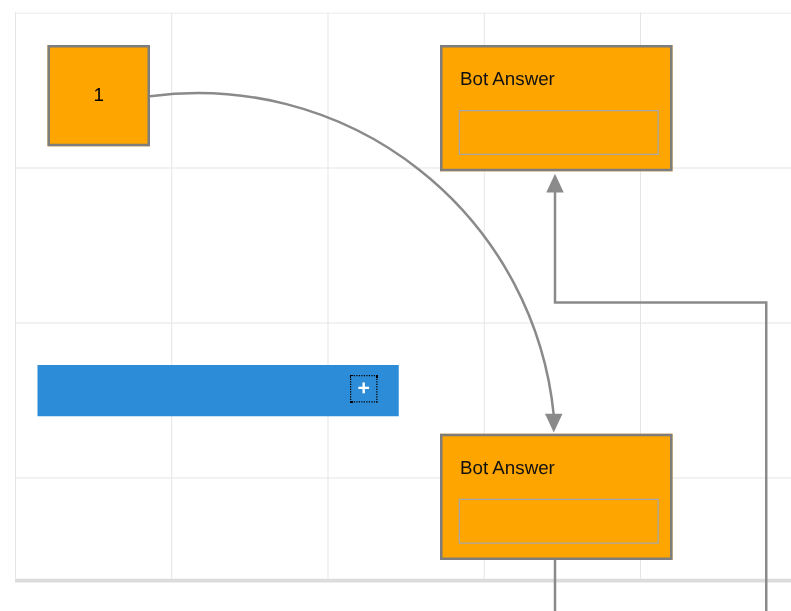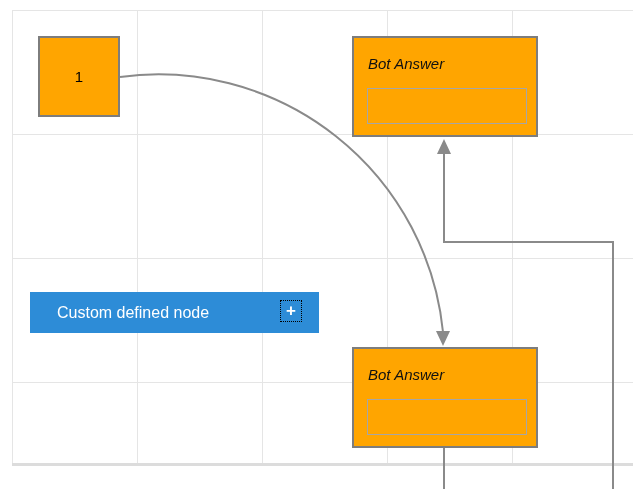--- a/index.html
+++ b/index.html
@@ -24,21 +24,21 @@
   
   .node{position:absolute;box-sizing:border-box;}
   .square{
     left:38px;top:36px;width:82px;height:81px;
     background:#ffa500;border:2px solid #7d7d7d;
     display:flex;align-items:center;justify-content:center;
     font-size:15px;color:#000;
   }
   .bot{
     width:186px;height:101px;left:352px;
-    background:#ffa500;border:2px solid #7d7d7d;font-style:italic;
+    background:#ffa500;border:2px solid #7d7d7d;
   }
   .bot-title{
     position:absolute;left:14px;top:17px;
     font-size:15px;color:#111;white-space:nowrap;
   }
   .bot-input{
     position:absolute;left:13px;top:50px;width:160px;height:36px;
     box-sizing:border-box;border:1px solid #a6a6a6;background:#ffa500;
     font-size:13px;color:#111;
   }
@@ -89,19 +89,18 @@
     <div class="bot-title">Bot Answer</div>
     <div class="bot-input"></div>
   </div>
 
   <div class="node bot" style="top:347px;">
     <div class="bot-title">Bot Answer</div>
     <div class="bot-input"></div>
   </div>
 
   <div class="node custom">
-    <span class="custom-label">Custom defined node</span>
     <div class="plus-box">
       <span class="plus">+</span>
     </div>
   </div>
 
 </div>
 
 </body></html>

